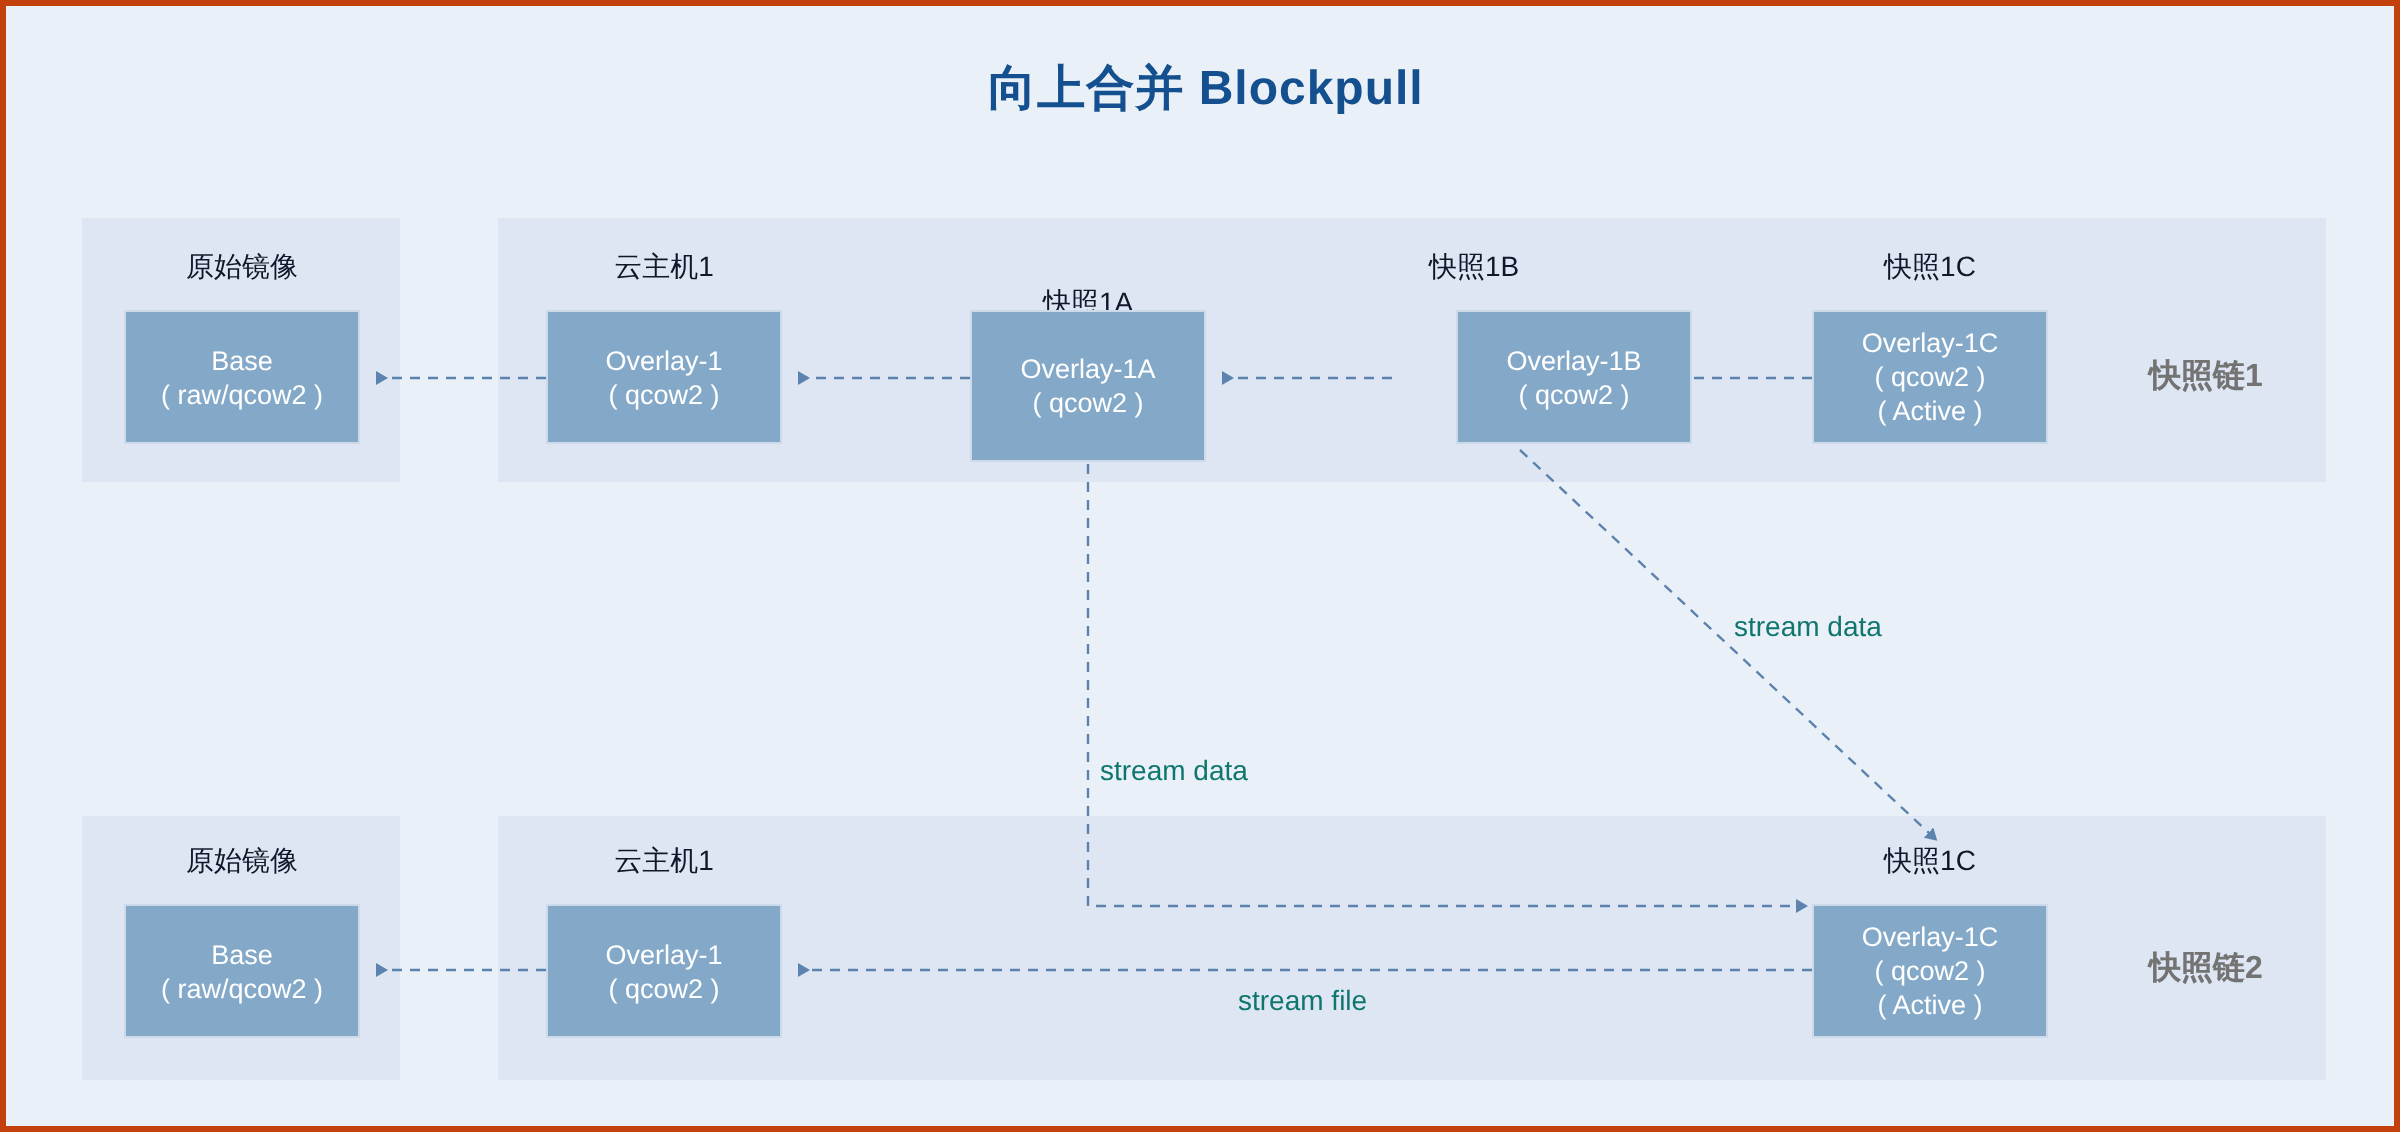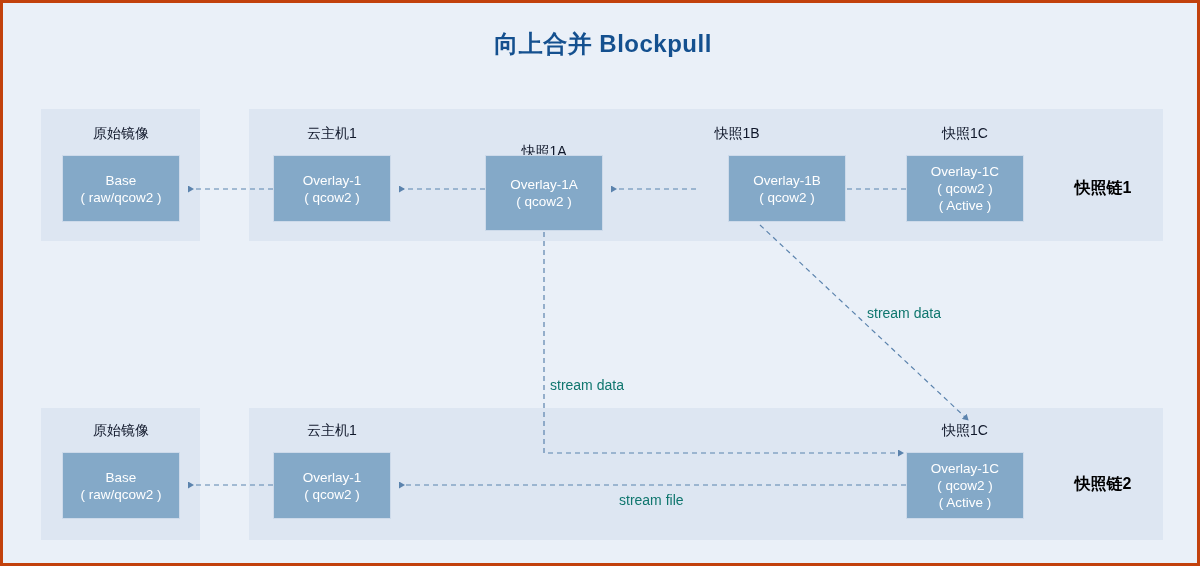--- a/index.html
+++ b/index.html
@@ -37,21 +37,21 @@
     font-size: 14px;
     color: #0f172a;
     text-align: center;
     font-weight: 500;
     white-space: nowrap;
   }
   .chain-label {
     position: absolute;
     font-size: 16px;
     font-weight: bold;
-    color: #000000;
+    color: #737373;
     text-align: center;
     white-space: nowrap;
   }
   .node {
     position: absolute;
     background: #84a9c8;
     border: 1px solid #cddaea;
     box-sizing: border-box;
     color: #ffffff;
     font-size: 13.5px;

